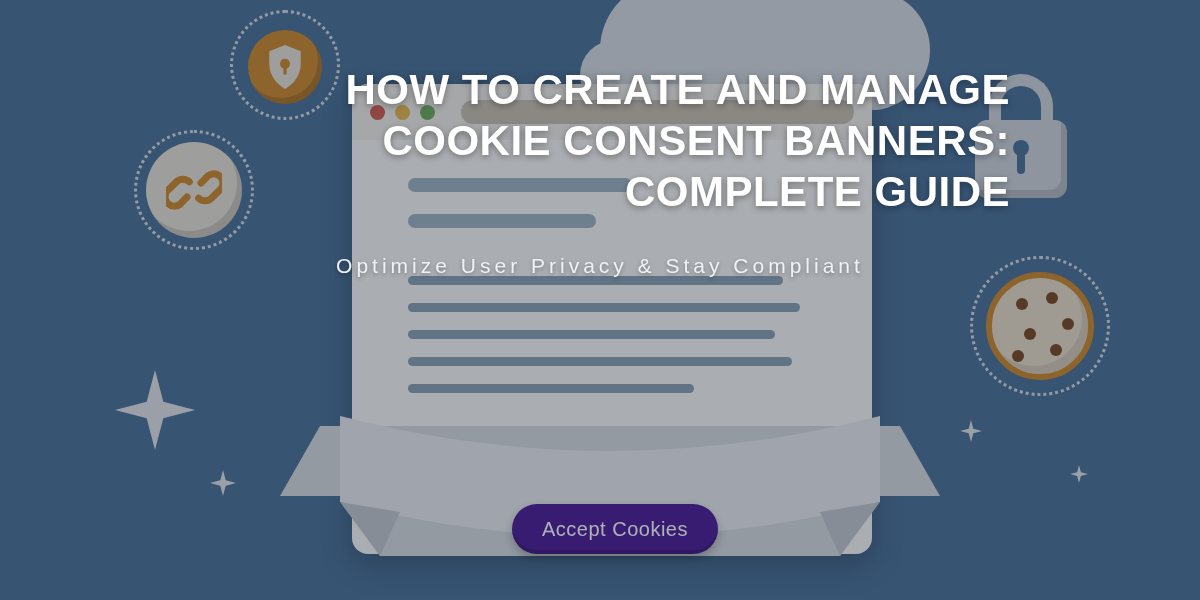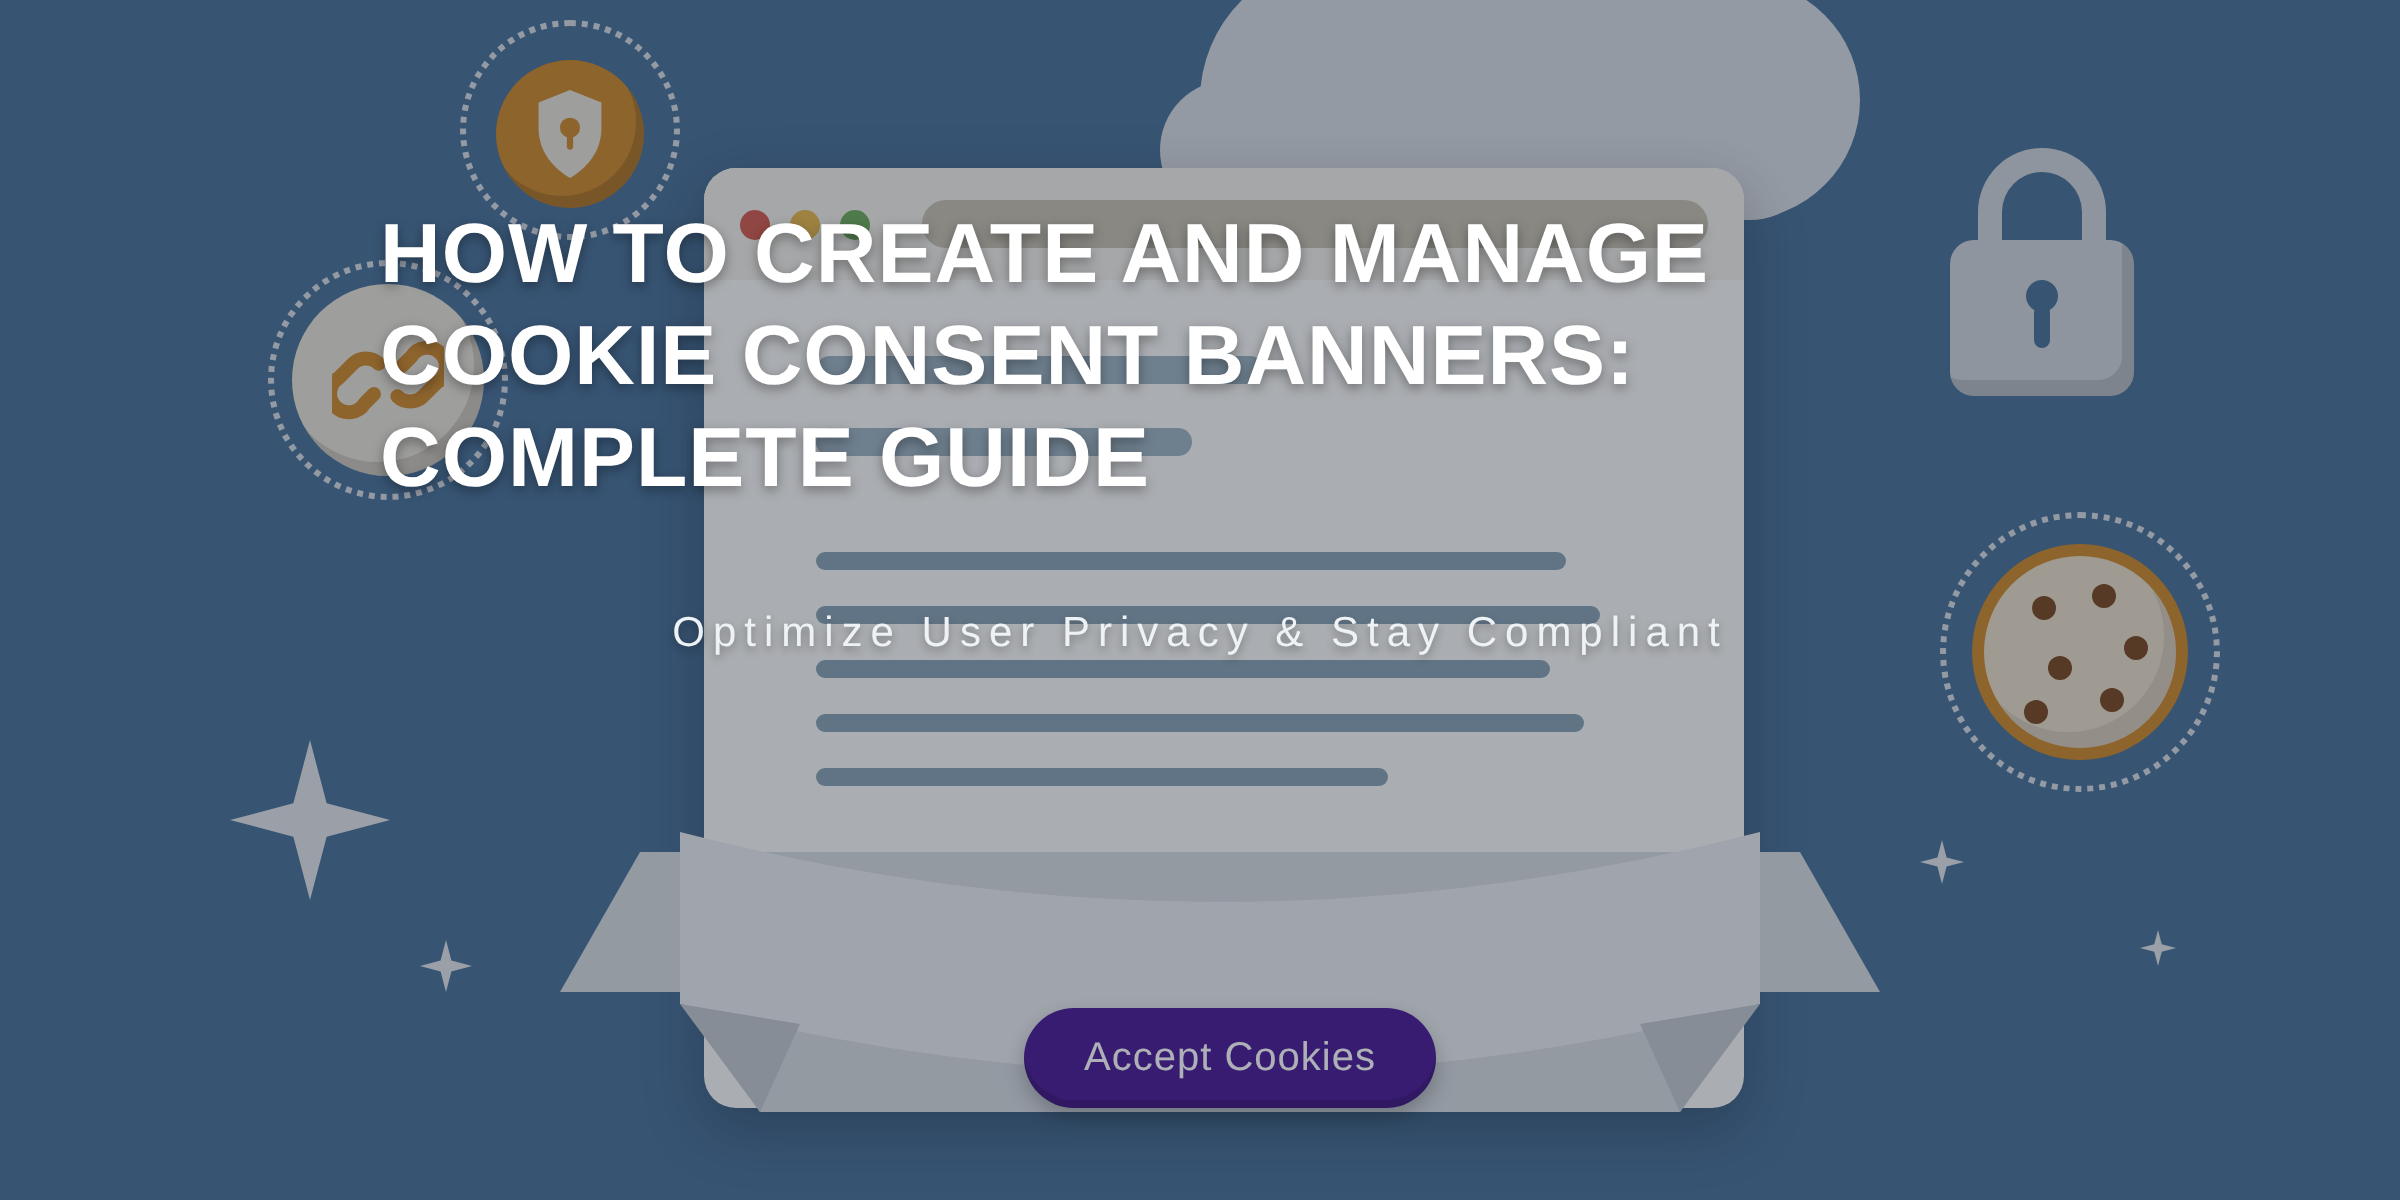--- a/index.html
+++ b/index.html
@@ -192,32 +192,32 @@
   .overlay-text {
     position:absolute;
     inset:0;
     display:flex;
     flex-direction:column;
     align-items:center;
     z-index: 5;
     pointer-events:none;
   }
   .title {
-    margin-top: 101px;
+    margin-top: 64px;
     max-width: 820px;
-    text-align:left;
+    text-align:right;
     color:#ffffff;
     font-weight:700;
     font-size:42px;
     line-height:1.22;
     letter-spacing:.5px;
     text-shadow: 0 2px 6px rgba(0,0,0,0.35);
   }
   .subtitle {
-    margin-top: 50px;
+    margin-top: 36px;
     color:#eef2f5;
     font-size:21px;
     letter-spacing:4px;
     font-weight:400;
     text-shadow: 0 2px 4px rgba(0,0,0,0.3);
   }
 </style>
 </head>
 <body>
 

